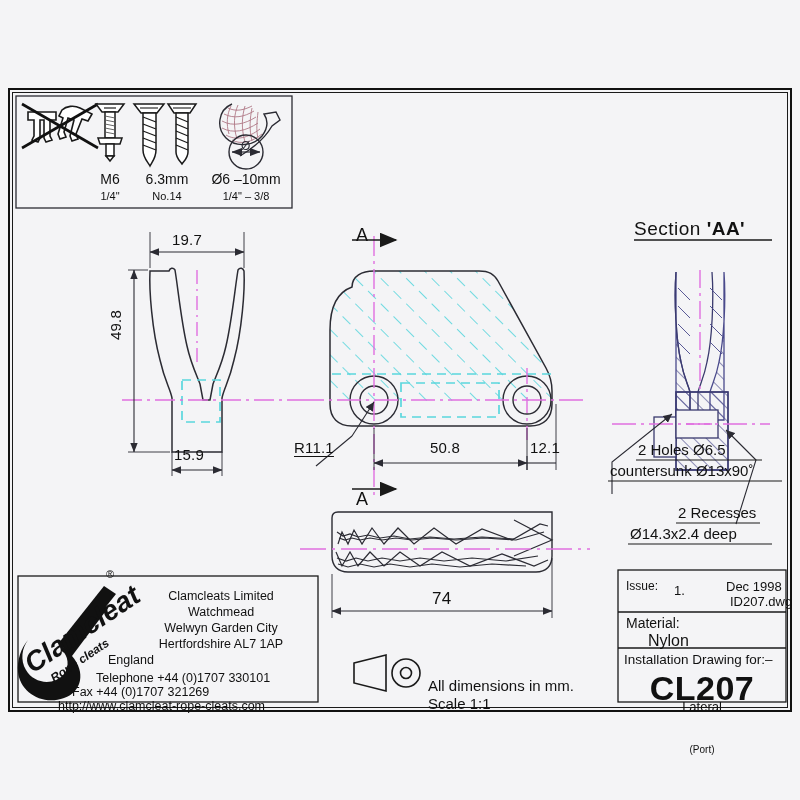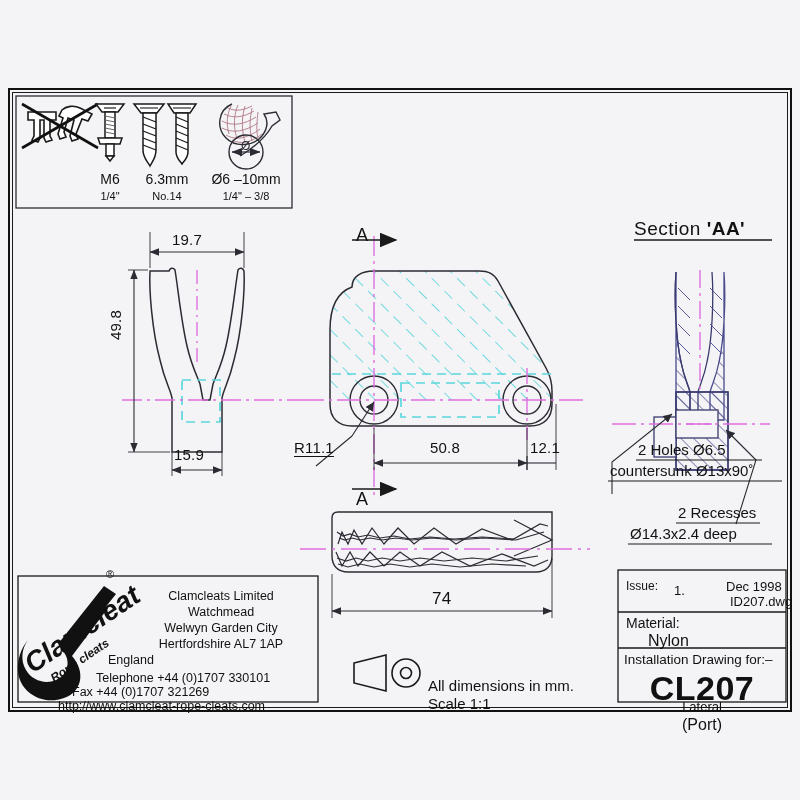--- a/index.html
+++ b/index.html
@@ -427,15 +427,15 @@
   <div class="txt tb" style="left:674px; top:584px; font-size:13px;">1.</div>
   <div class="txt tb" style="left:726px; top:580px; font-size:13px;">Dec 1998</div>
   <div class="txt tb" style="left:730px; top:595px; font-size:13px;">ID207.dwg</div>
 
   <div class="txt tb" style="left:626px; top:616px; font-size:14px;">Material:</div>
   <div class="txt tb" style="left:648px; top:632px; font-size:16px;">Nylon</div>
 
   <div class="txt tb" style="left:624px; top:652px; font-size:13.5px;">Installation Drawing for:–</div>
   <div class="txt tbbig center" style="left:618px; top:669px; width:168px;">CL207</div>
   <div class="txt tb center" style="left:618px; top:700px; width:168px; font-size:13px;">Lateral</div>
-  <div class="txt tb center" style="left:618px; top:716px; width:168px; font-size:16px;">(Port)</div>
+  <div class="txt tb center" style="left:618px; top:744px; width:168px; font-size:10px;">(Port)</div>
 
 </div>
 
 </body></html>

